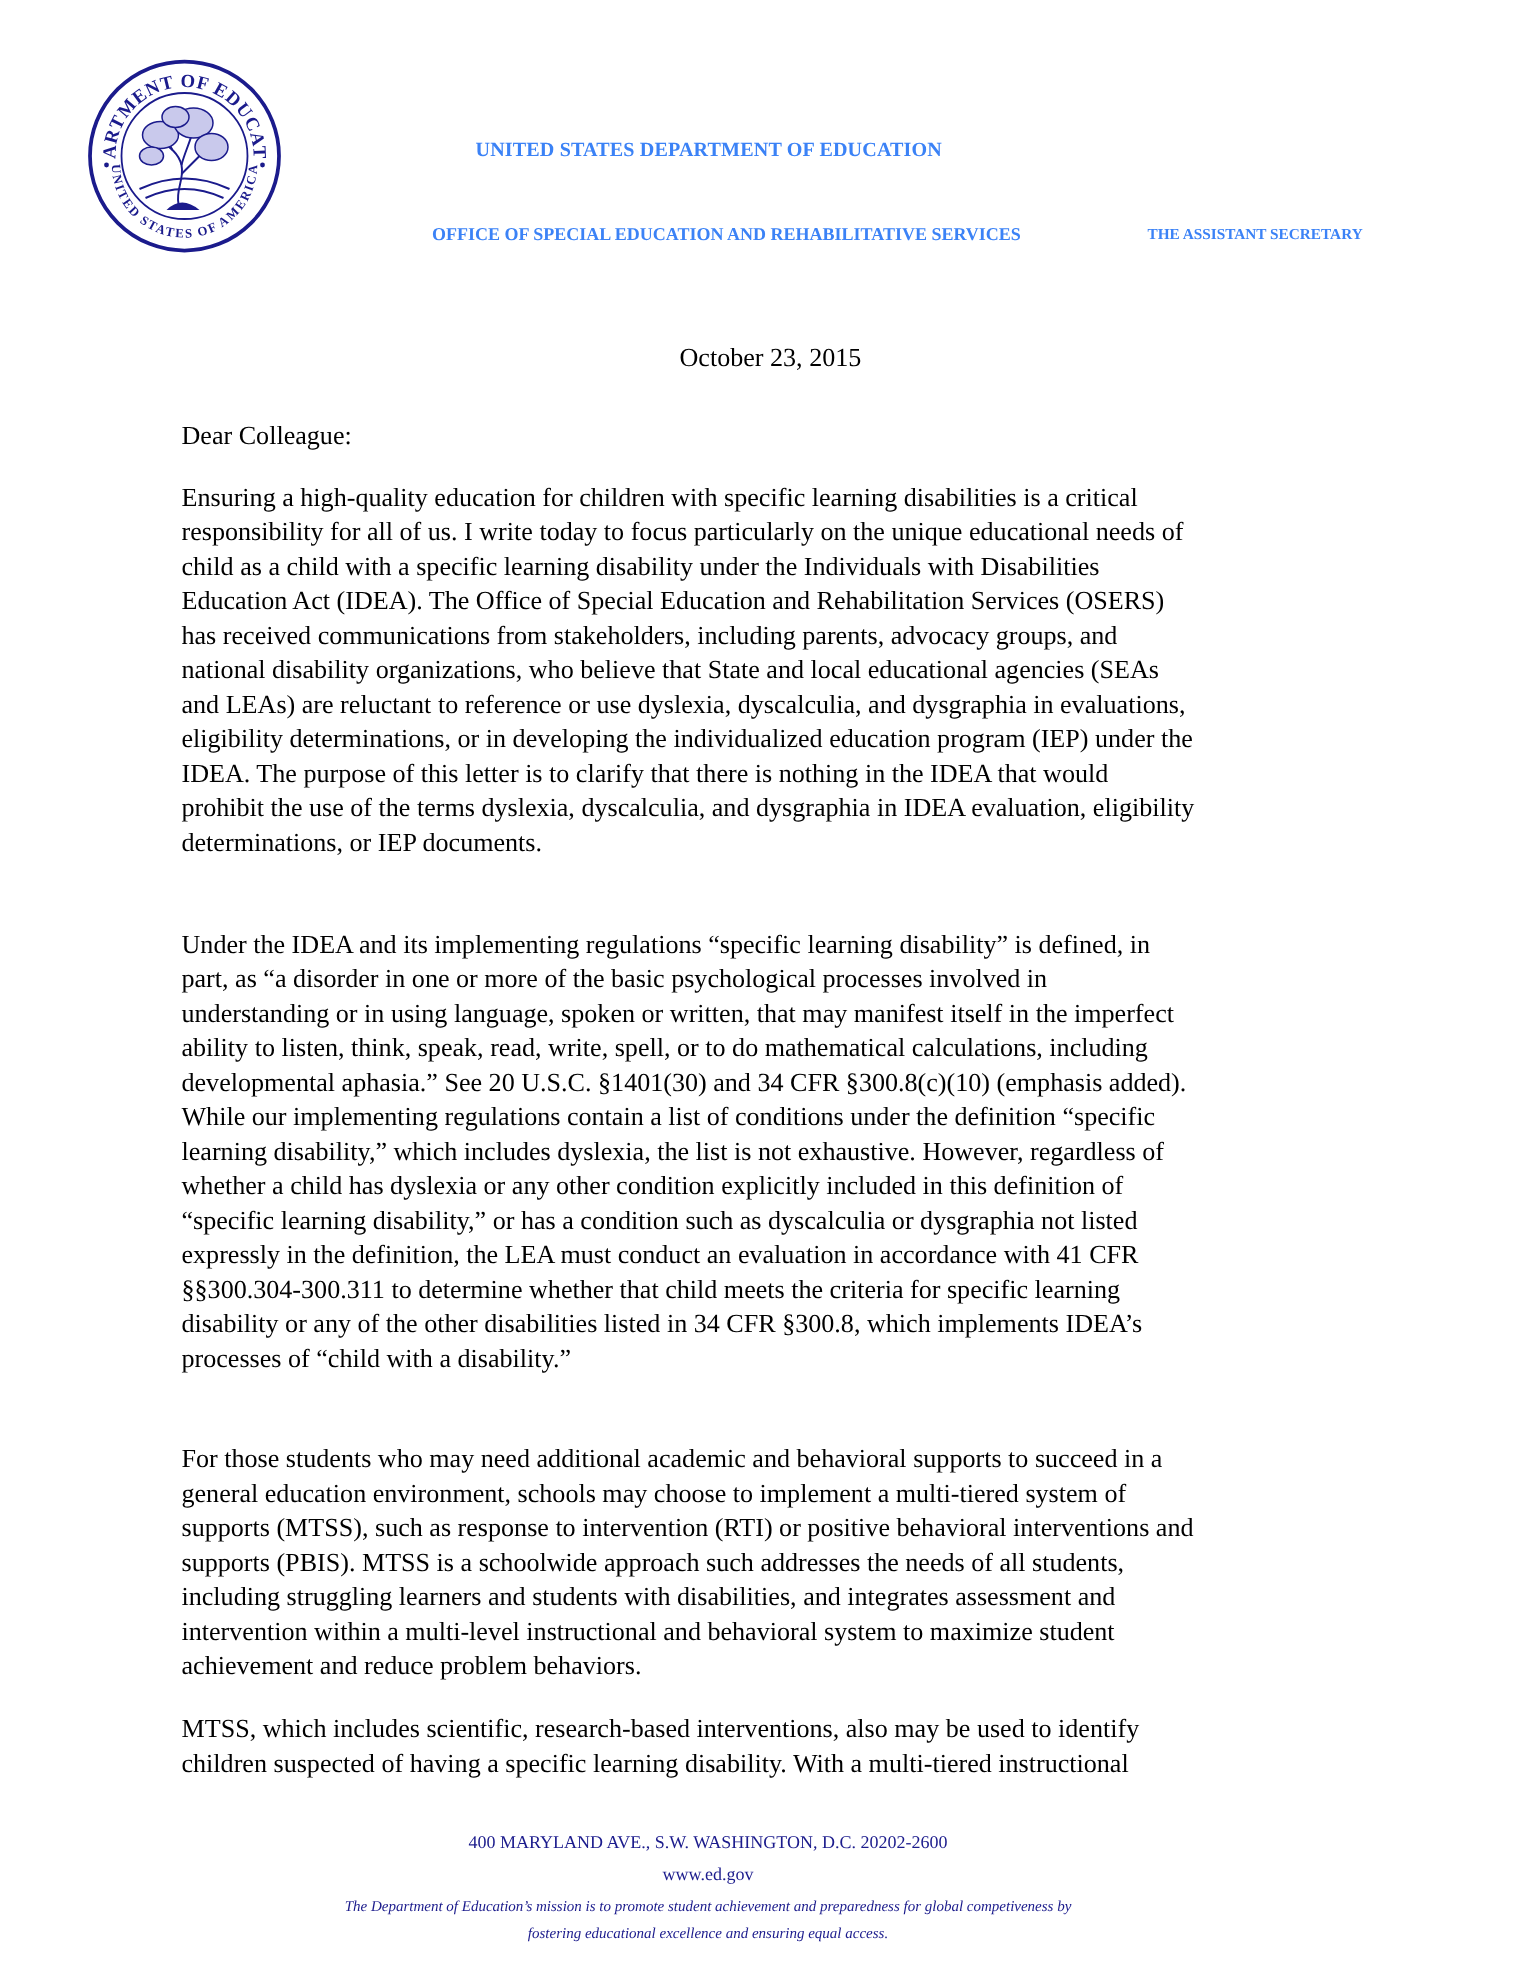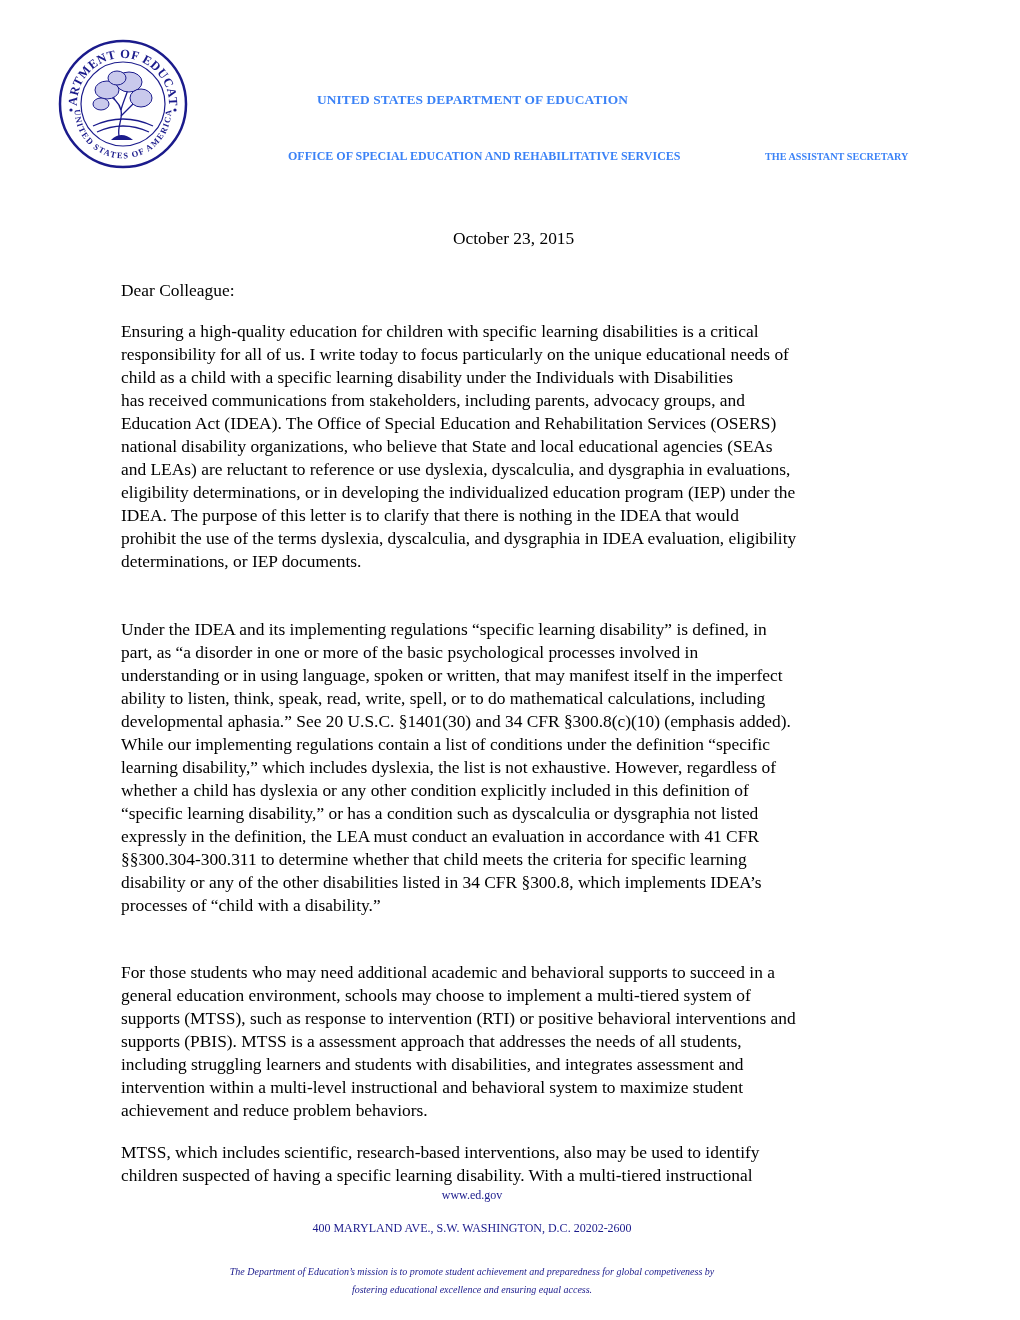--- a/index.html
+++ b/index.html
@@ -12,21 +12,21 @@
   .date { position: absolute; left: 453px; top: 228px; font-size: 17.4px; }
   .salutation { position: absolute; left: 121px; top: 280px; font-size: 17.4px; }
   .para { position: absolute; left: 121px; width: 790px; font-size: 17.4px; line-height: 23px; }
   .para .ln { display: block; white-space: nowrap; }
   .p1 { top: 320px; }
   .p2 { top: 618px; }
   .p3 { top: 961px; }
   .p4 { top: 1141px; }
   .footer { position: absolute; left: 0; width: 944px; text-align: center; color: #1b1b8c; font-family: "Liberation Serif", serif; }
   .f-addr { top: 1221px; font-size: 12px; }
-  .f-web { top: 1188px; font-size: 12px; text-align: center; }
+  .f-web { top: 1242px; font-size: 12px; text-align: center; }
   .f-mission { top: 1263px; font-size: 10px; font-style: italic; line-height: 18px; }
   .f-mission span { display: block; }
 </style>
 </head>
 <body>
 
 <div class="seal">
   <svg width="132" height="132" viewBox="0 0 132 132">
     <defs>
       <path id="topArc" d="M 20 66 A 46 46 0 0 1 112 66"></path>
@@ -66,22 +66,22 @@
 <div class="hdr hdr-office">OFFICE OF SPECIAL EDUCATION AND REHABILITATIVE SERVICES</div>
 <div class="hdr hdr-asst">THE ASSISTANT SECRETARY</div>
 
 <div class="date">October 23, 2015</div>
 <div class="salutation">Dear Colleague:</div>
 
 <div class="para p1">
   <span class="ln">Ensuring a high-quality education for children with specific learning disabilities is a critical</span>
   <span class="ln">responsibility for all of us. I write today to focus particularly on the unique educational needs of</span>
   <span class="ln">child as a child with a specific learning disability under the Individuals with Disabilities</span>
+  <span class="ln">Education Act (IDEA). The Office of Special Education and Rehabilitation Services (OSERS)</span>
   <span class="ln">has received communications from stakeholders, including parents, advocacy groups, and</span>
-  <span class="ln">Education Act (IDEA). The Office of Special Education and Rehabilitation Services (OSERS)</span>
   <span class="ln">national disability organizations, who believe that State and local educational agencies (SEAs</span>
   <span class="ln">and LEAs) are reluctant to reference or use dyslexia, dyscalculia, and dysgraphia in evaluations,</span>
   <span class="ln">eligibility determinations, or in developing the individualized education program (IEP) under the</span>
   <span class="ln">IDEA. The purpose of this letter is to clarify that there is nothing in the IDEA that would</span>
   <span class="ln">prohibit the use of the terms dyslexia, dyscalculia, and dysgraphia in IDEA evaluation, eligibility</span>
   <span class="ln">determinations, or IEP documents.</span>
 </div>
 
 <div class="para p2">
   <span class="ln">Under the IDEA and its implementing regulations “specific learning disability” is defined, in</span>
@@ -96,21 +96,21 @@
   <span class="ln">expressly in the definition, the LEA must conduct an evaluation in accordance with 41 CFR</span>
   <span class="ln">§§300.304-300.311 to determine whether that child meets the criteria for specific learning</span>
   <span class="ln">disability or any of the other disabilities listed in 34 CFR §300.8, which implements IDEA’s</span>
   <span class="ln">processes of “child with a disability.”</span>
 </div>
 
 <div class="para p3">
   <span class="ln">For those students who may need additional academic and behavioral supports to succeed in a</span>
   <span class="ln">general education environment, schools may choose to implement a multi-tiered system of</span>
   <span class="ln">supports (MTSS), such as response to intervention (RTI) or positive behavioral interventions and</span>
-  <span class="ln">supports (PBIS). MTSS is a assessment approach that addresses the needs of all students,</span>
+  <span class="ln">supports (PBIS). MTSS is a schoolwide approach such addresses the needs of all students,</span>
   <span class="ln">including struggling learners and students with disabilities, and integrates assessment and</span>
   <span class="ln">intervention within a multi-level instructional and behavioral system to maximize student</span>
   <span class="ln">achievement and reduce problem behaviors.</span>
 </div>
 
 <div class="para p4">
   <span class="ln">MTSS, which includes scientific, research-based interventions, also may be used to identify</span>
   <span class="ln">children suspected of having a specific learning disability. With a multi-tiered instructional</span>
 </div>
 

